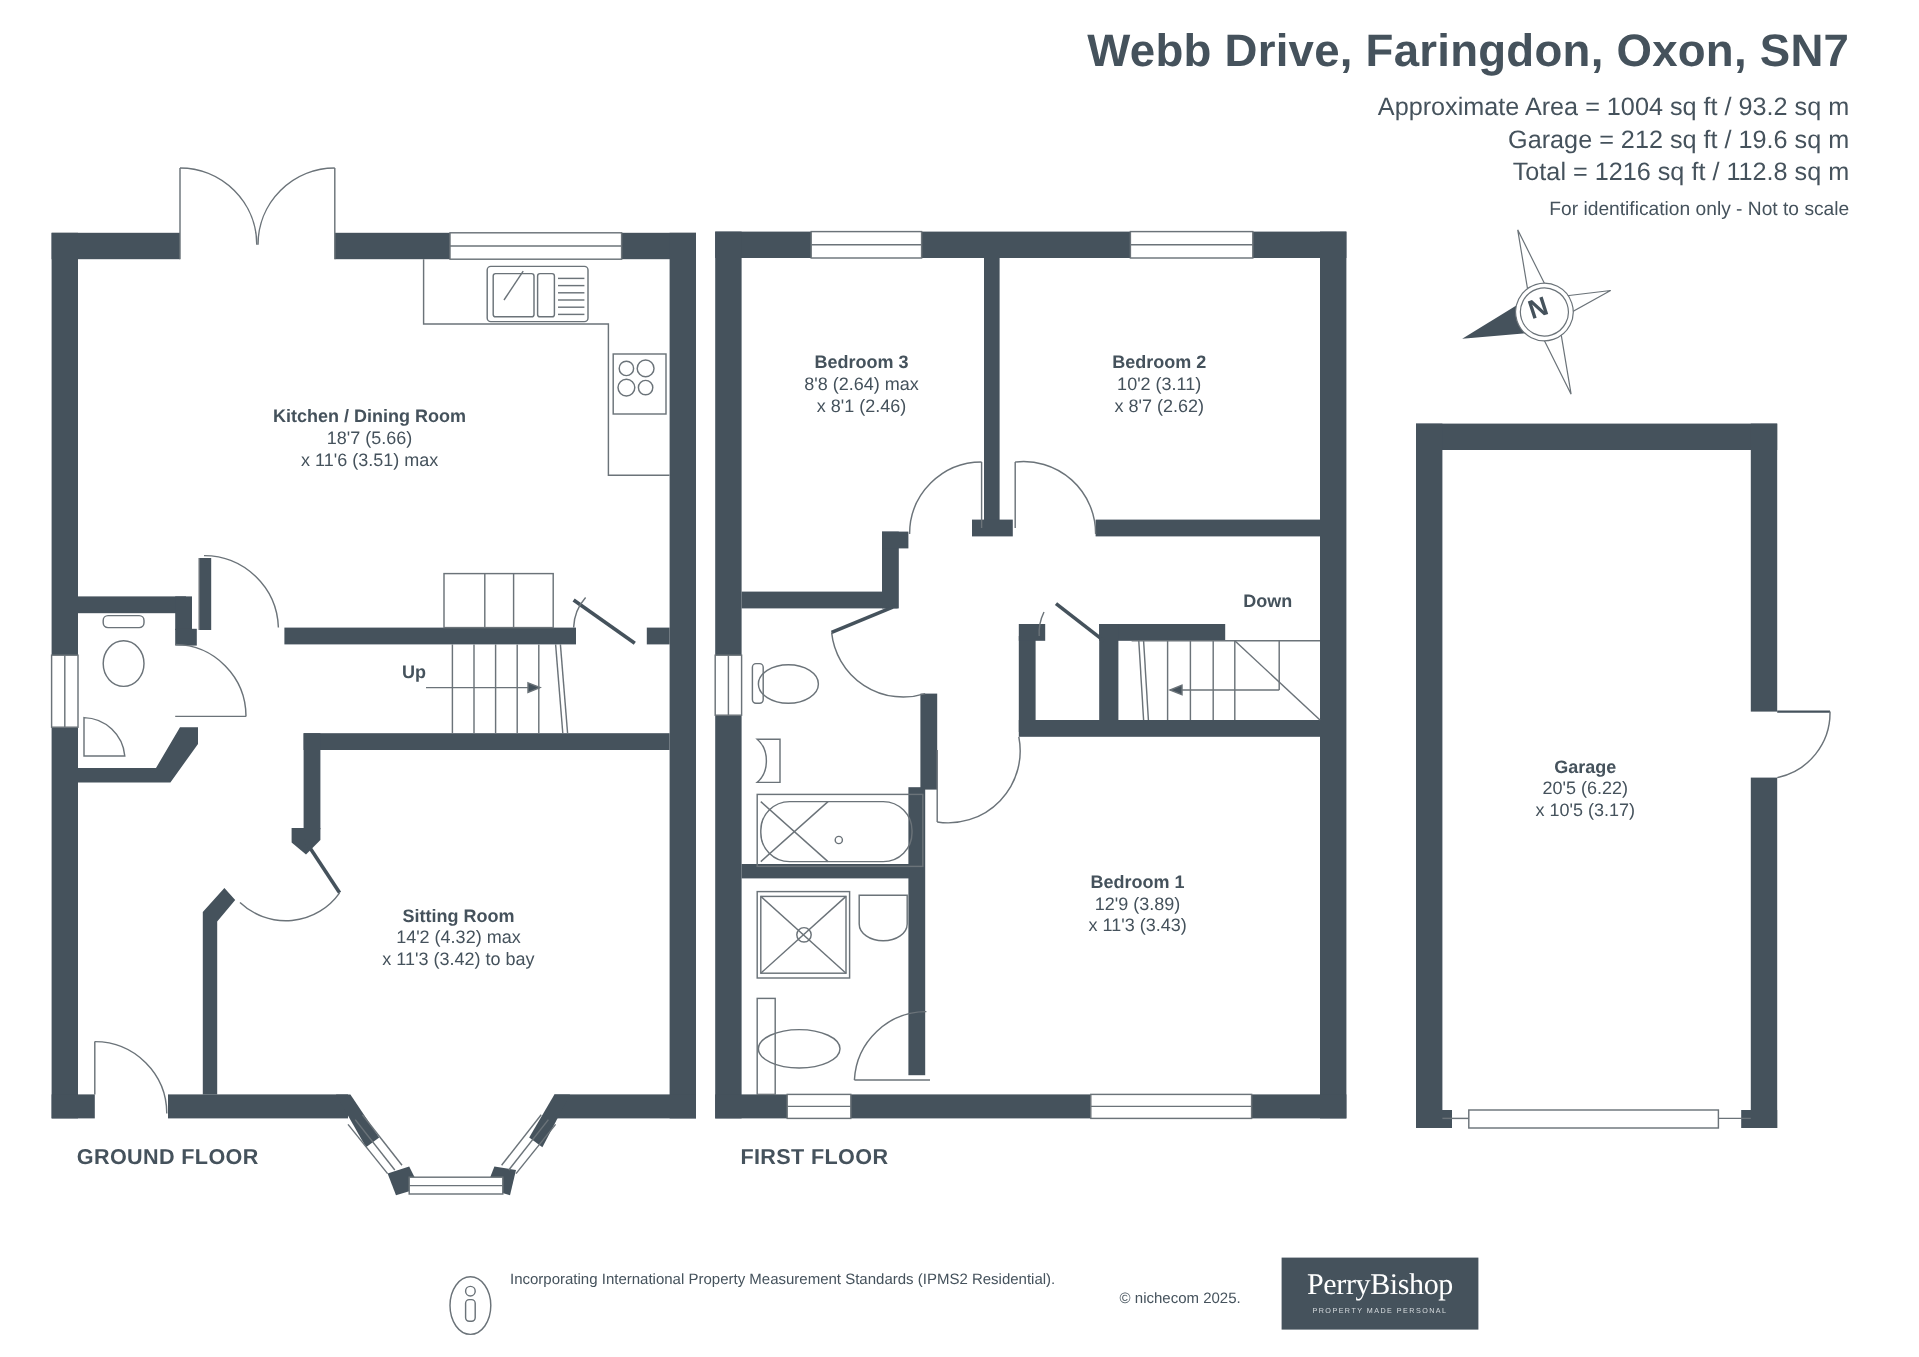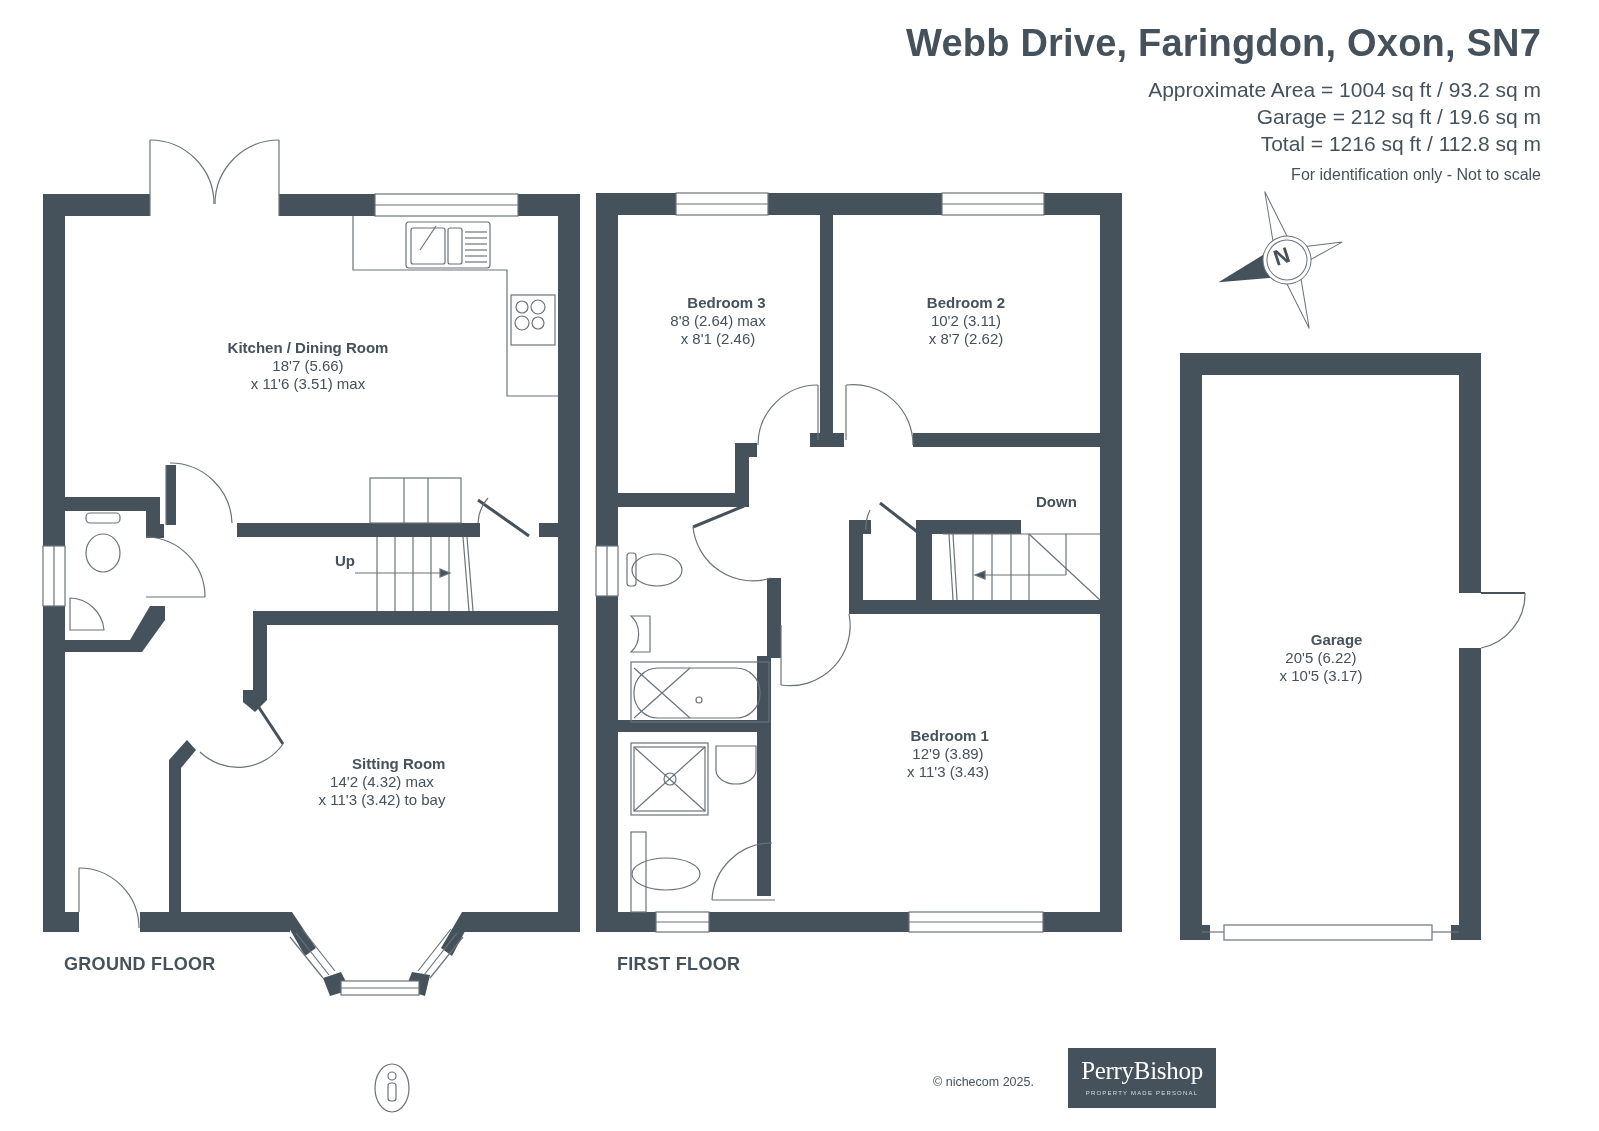--- a/index.html
+++ b/index.html
@@ -4,28 +4,28 @@
 <style>
   html, body { margin:0; padding:0; background:#ffffff; }
   body { width:1599px; height:1131px; position:relative; overflow:hidden;
          font-family:"Liberation Sans", sans-serif; color:#45525c; }
   .title { position:absolute; right:58px; top:22px; font-size:38px; font-weight:bold; color:#45525c; letter-spacing:0.2px; white-space:nowrap; }
   .area { position:absolute; right:58px; font-size:21px; color:#45525c; text-align:right; white-space:nowrap; }
   .area1 { top:78px; } .area2 { top:105px; } .area3 { top:132px; }
   .disclaimer { position:absolute; right:58px; top:166px; font-size:16px; color:#45525c; white-space:nowrap; }
   svg.plan { position:absolute; left:0; top:0; }
   .room { position:absolute; text-align:center; font-size:15px; line-height:18px; color:#45525c; white-space:nowrap; transform:translateX(-50%); }
-  .room .rname { font-weight:bold; display:block;text-align:right; }
+  .room .rname { font-weight:bold; display:block; }
   .room span { display:block; }
   .floor-label { position:absolute; font-size:18px; font-weight:bold; color:#45525c; letter-spacing:0.3px;margin-left:24px; }
   .stair-label { position:absolute; font-size:15px; font-weight:bold; color:#45525c; }
   .footer-text { position:absolute; left:425px; top:1058px; font-size:12.5px; line-height:16px; color:#45525c; }
   .footer-text .copy { position:absolute; left:508px; top:16px; white-space:nowrap; }
   .info-icon { position:absolute; left:373px; top:1062px; width:38px; height:52px; }
-  .logo { position:absolute; left:1068px; top:1048px; width:148px; height:60px; background:#45525c; color:#fff; text-align:center; }
+  .logo { position:absolute; left:1068px; top:1048px; width:164px; height:60px; background:#45525c; color:#fff; text-align:center; }
   .logo .brand { font-family:"Liberation Serif", serif; font-size:25px; display:block; padding-top:9px; letter-spacing:-0.3px; }
   .logo .tag { font-size:6px; letter-spacing:1.2px; display:block; margin-top:5px; color:#d8dde0; }
 </style>
 </head>
 <body>
 
 <div class="title">Webb Drive, Faringdon, Oxon, SN7</div>
 <div class="area area1">Approximate Area = 1004 sq ft / 93.2 sq m</div>
 <div class="area area2">Garage = 212 sq ft / 19.6 sq m</div>
 <div class="area area3">Total = 1216 sq ft / 112.8 sq m</div>
@@ -304,18 +304,19 @@
 
 <div class="floor-label" style="left:40px;top:954px;">GROUND FLOOR</div>
 <div class="floor-label" style="left:593px;top:954px;">FIRST FLOOR</div>
 
 <svg class="info-icon" viewBox="0 0 38 52">
   <ellipse cx="19" cy="26" rx="17" ry="24" fill="none" stroke="#6b7379" stroke-width="1.2"></ellipse>
   <circle cx="19" cy="14" r="4" fill="none" stroke="#6b7379" stroke-width="1.2"></circle>
   <rect x="15" y="21" width="8" height="18" rx="3" fill="none" stroke="#6b7379" stroke-width="1.2"></rect>
 </svg>
 <div class="footer-text">
+  <div>Incorporating International Property Measurement Standards (IPMS2 Residential).</div>
   <div class="copy">© nichecom 2025.</div>
 </div>
 <div class="logo">
   <span class="brand">PerryBishop</span>
   <span class="tag">PROPERTY MADE PERSONAL</span>
 </div>
 
 </body></html>

